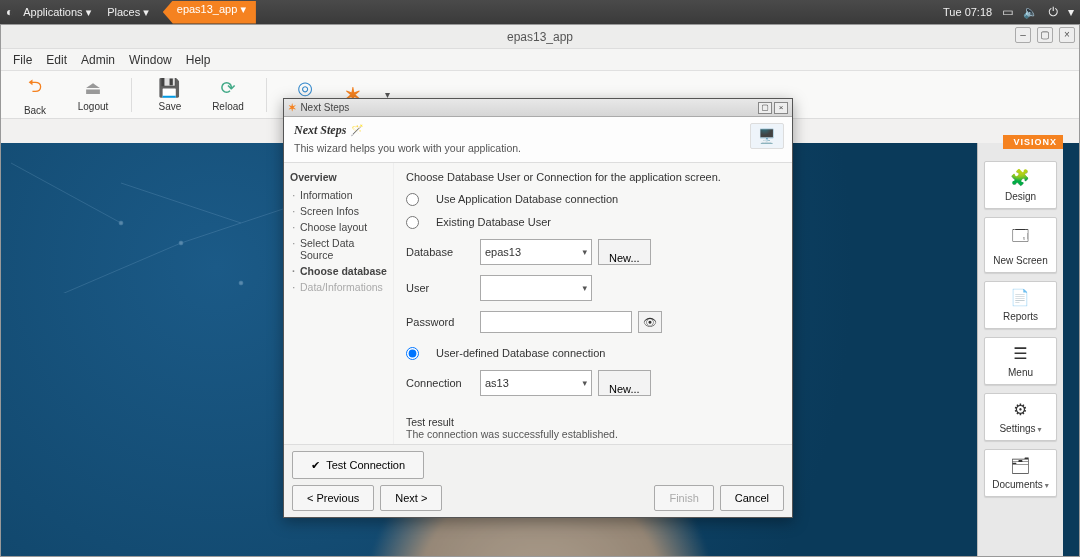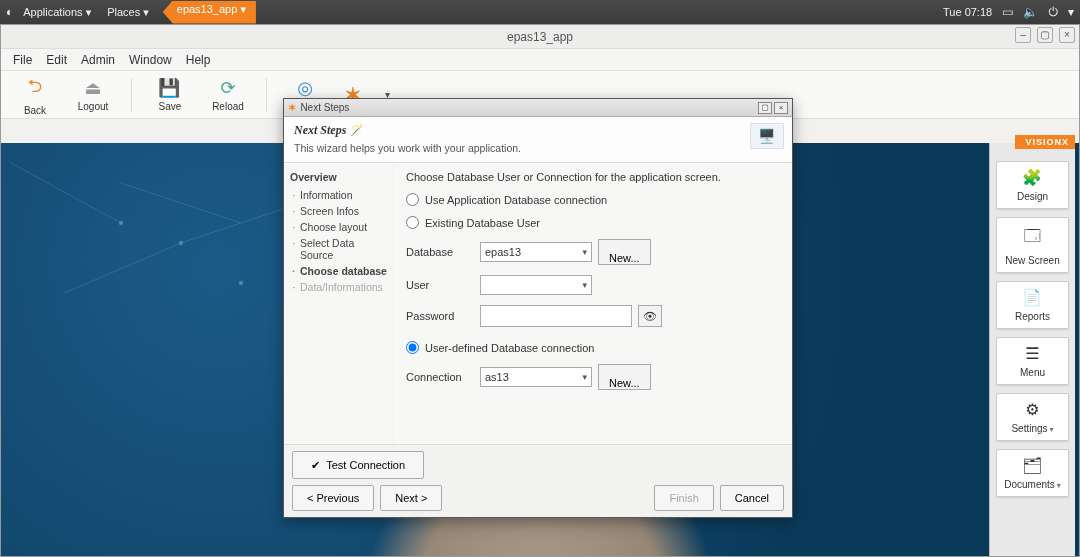--- a/index.html
+++ b/index.html
@@ -25,21 +25,21 @@
   .tb-icon { font-size:18px; color:#f58220; }
   .tb-sep { width:1px; height:34px; background:#ddd; }
   .dropdown-caret { font-size:10px; color:#555; cursor:pointer; padding:4px;}
 
   
   .canvas { position:absolute; top:118px; left:0; right:0; bottom:0; background: radial-gradient(circle at 20% 30%, #1b5a87 0%, #0a3a5a 70%); overflow:hidden;}
   .net-overlay { position:absolute; inset:0; opacity:0.35; }
   .hand { position:absolute; bottom:-60px; left:50%; transform:translateX(-50%); width:360px; height:200px; background: radial-gradient(ellipse at 50% 100%, #d7b89a 0%, #b8987a 50%, transparent 70%); border-radius:50% 50% 0 0; filter:blur(2px); opacity:0.8;}
 
   
-  .side-panel { position:absolute; top:118px; right:4px; width:86px; bottom:0; background:#e8e8e8; border-left:1px solid #bbb; }
+  .side-panel { position:absolute; top:118px; right:16px; width:86px; bottom:0; background:#e8e8e8; border-left:1px solid #bbb; }
   .visionx-tag { position:absolute; top:-8px; right:0; background:#f58220; color:#fff; font-size:9px; padding:2px 6px 2px 10px; font-weight:bold; letter-spacing:1px; }
   .side-btn { margin:8px 6px; background:#fff; border:1px solid #ccc; border-radius:2px; padding:6px 2px; display:flex; flex-direction:column; align-items:center; font-size:10px; color:#333; cursor:pointer; gap:4px; box-shadow:0 1px 1px rgba(0,0,0,0.1);}
   .side-icon { font-size:16px; }
   .side-caret { font-size:8px; color:#777; margin-left:2px;}
 
   
   .wizard { position:absolute; top:98px; left:283px; width:510px; height:420px; background:#f7f7f6; border:1px solid #555; box-shadow:0 4px 14px rgba(0,0,0,0.35); display:flex; flex-direction:column; font-size:11px; color:#333;}
   .wizard-titlebar { height:18px; background:linear-gradient(#e8e8e8,#d6d6d6); border-bottom:1px solid #aaa; display:flex; align-items:center; padding:0 4px; font-size:10px; color:#444;}
   .wizard-titlebar .spacer{flex:1;}
   .wizard-win-btn { width:14px; height:12px; border:1px solid #888; background:#eee; font-size:8px; line-height:10px; text-align:center; margin-left:2px; cursor:pointer;}
@@ -51,25 +51,25 @@
   .wizard-body { flex:1; display:flex; overflow:hidden; }
   .wizard-nav { width:110px; padding:8px 6px; font-size:10.5px; color:#444; border-right:1px solid #eee;}
   .wizard-nav b { display:block; margin-bottom:4px;}
   .wizard-nav ul { list-style:none; padding-left:4px;}
   .wizard-nav li { padding:2px 0 2px 6px; position:relative; cursor:pointer;}
   .wizard-nav li::before { content:"·"; position:absolute; left:-2px; color:#888;}
   .wizard-nav li.current { font-weight:bold;}
   .wizard-nav li.disabled { color:#aaa;}
   .wizard-content { flex:1; padding:8px 12px 4px 12px; display:flex; flex-direction:column; gap:6px;}
   .instr { font-size:11px; color:#333; margin-bottom:2px;}
-  .opt-row { display:flex; align-items:center; gap:6px; margin:2px 0;}
+  .opt-row { display:flex; gap:17px; margin:2px 0;}
   .opt-row input[type=radio]{ margin:0;}
   .form-row { display:flex; align-items:center; gap:6px; margin:2px 0;}
   .form-row label { width:68px; font-size:11px;}
-  .combo { flex:0 0 112px; height:20px; border:1px solid #aaa; background:#fff; display:flex; align-items:center; padding:0 4px; font-size:11px; position:relative;}
+  .combo { flex:0 0 112px; height:26px; border:1px solid #aaa; background:#fff; display:flex; align-items:center; padding:0 4px; font-size:11px; position:relative;}
   .combo .caret { margin-left:auto; font-size:9px; color:#555;}
   .text-input { flex:0 0 90px; height:22px; border:1px solid #aaa; background:#fff; padding:0 4px; font-size:11px;}
   .small-btn { height:22px; padding:12px 10px; border:1px solid #aaa; background:#f3f3f3; font-size:11px; cursor:pointer;}
   .eye-btn { width:24px; height:22px; border:1px solid #aaa; background:#f3f3f3; cursor:pointer; font-size:11px; display:flex; align-items:center; justify-content:center;}
   .test-block { margin-top:auto; font-size:10.5px; color:#555;}
   .test-block .label { color:#333;}
   .wizard-footer { border-top:1px solid #ddd; padding:6px 8px; display:flex; flex-direction:column; gap:6px; background:#f2f2f1;}
   .footer-row { display:flex; gap:6px; align-items:center;}
   .footer-row.right { justify-content:flex-end;}
   .footer-row .push { margin-left:auto; display:flex; gap:6px;}
@@ -265,20 +265,24 @@
       </div>
       <div class="form-row">
         <label>Connection</label>
         <div class="combo">
           <span>as13</span>
           <span class="caret">▾</span>
         </div>
         <button class="small-btn">New...</button>
       </div>
 
+      <div class="test-block">
+        <div class="label">Test result</div>
+        <div>The connection was successfully established.</div>
+      </div>
     </div>
   </div>
   <div class="wizard-footer">
     <div class="footer-row">
       <button class="tc-btn">
         <span>✔</span>
         <span>Test Connection</span>
       </button>
     </div>
     <div class="footer-row right">

